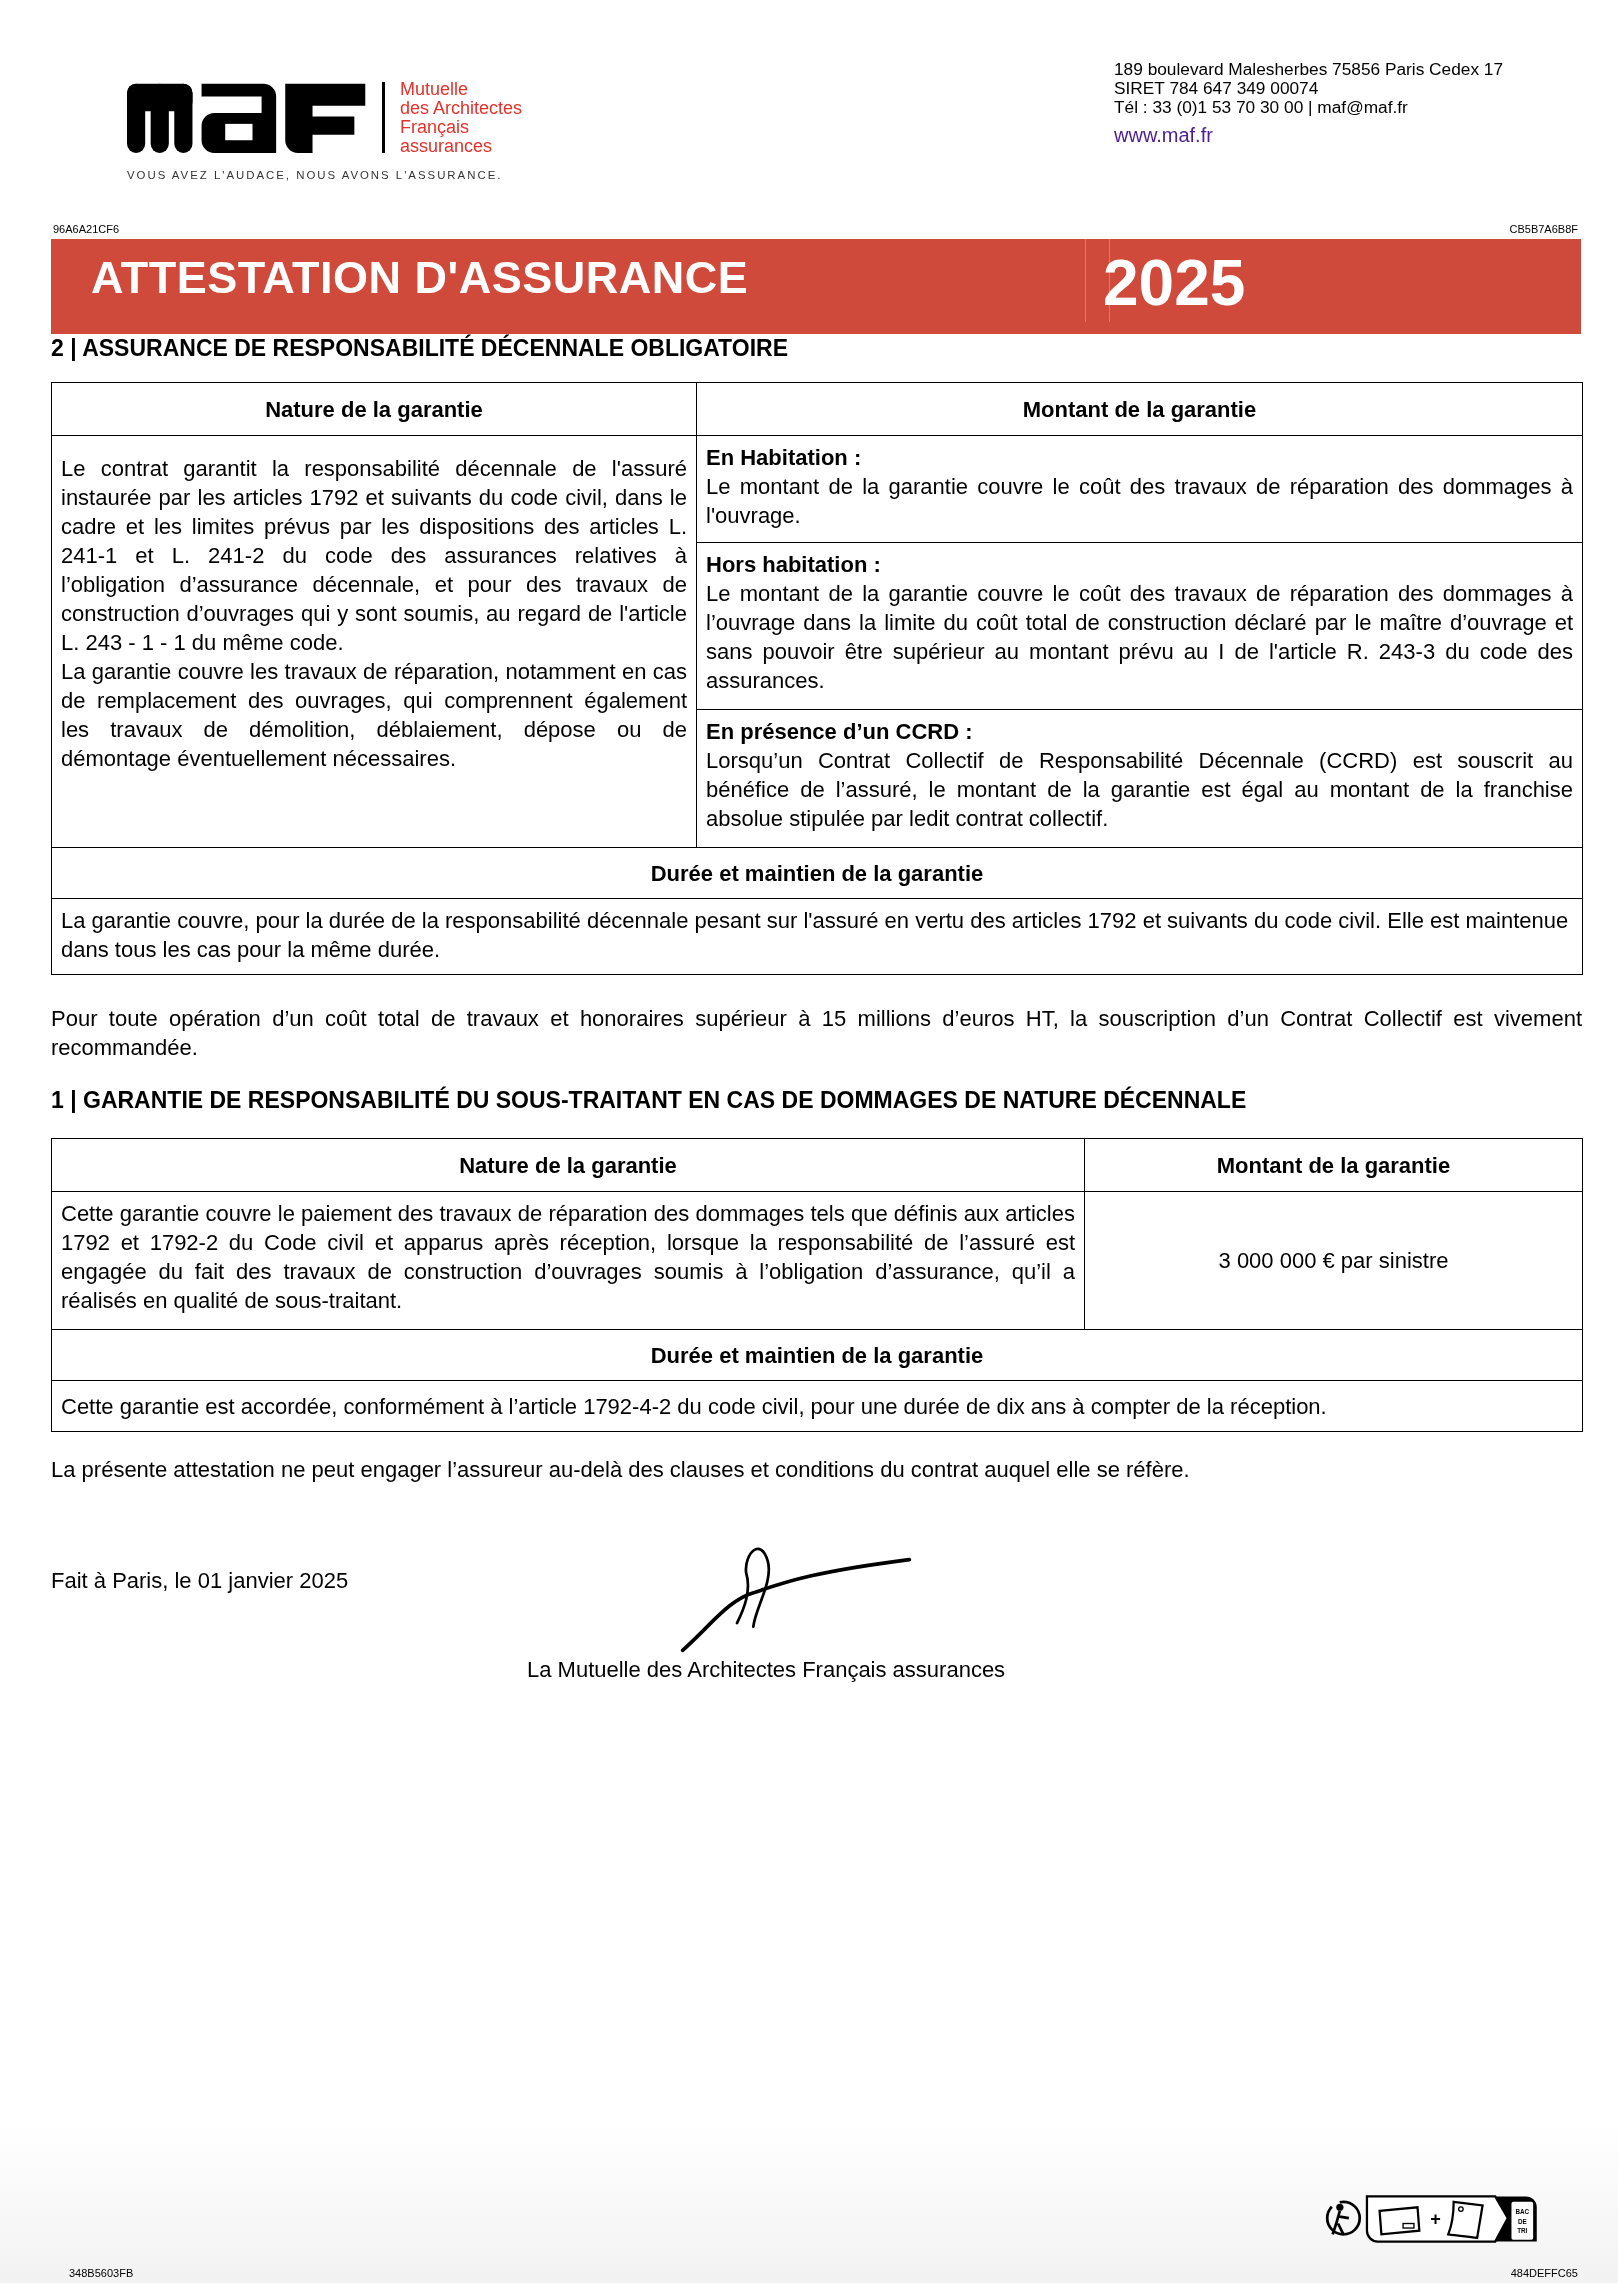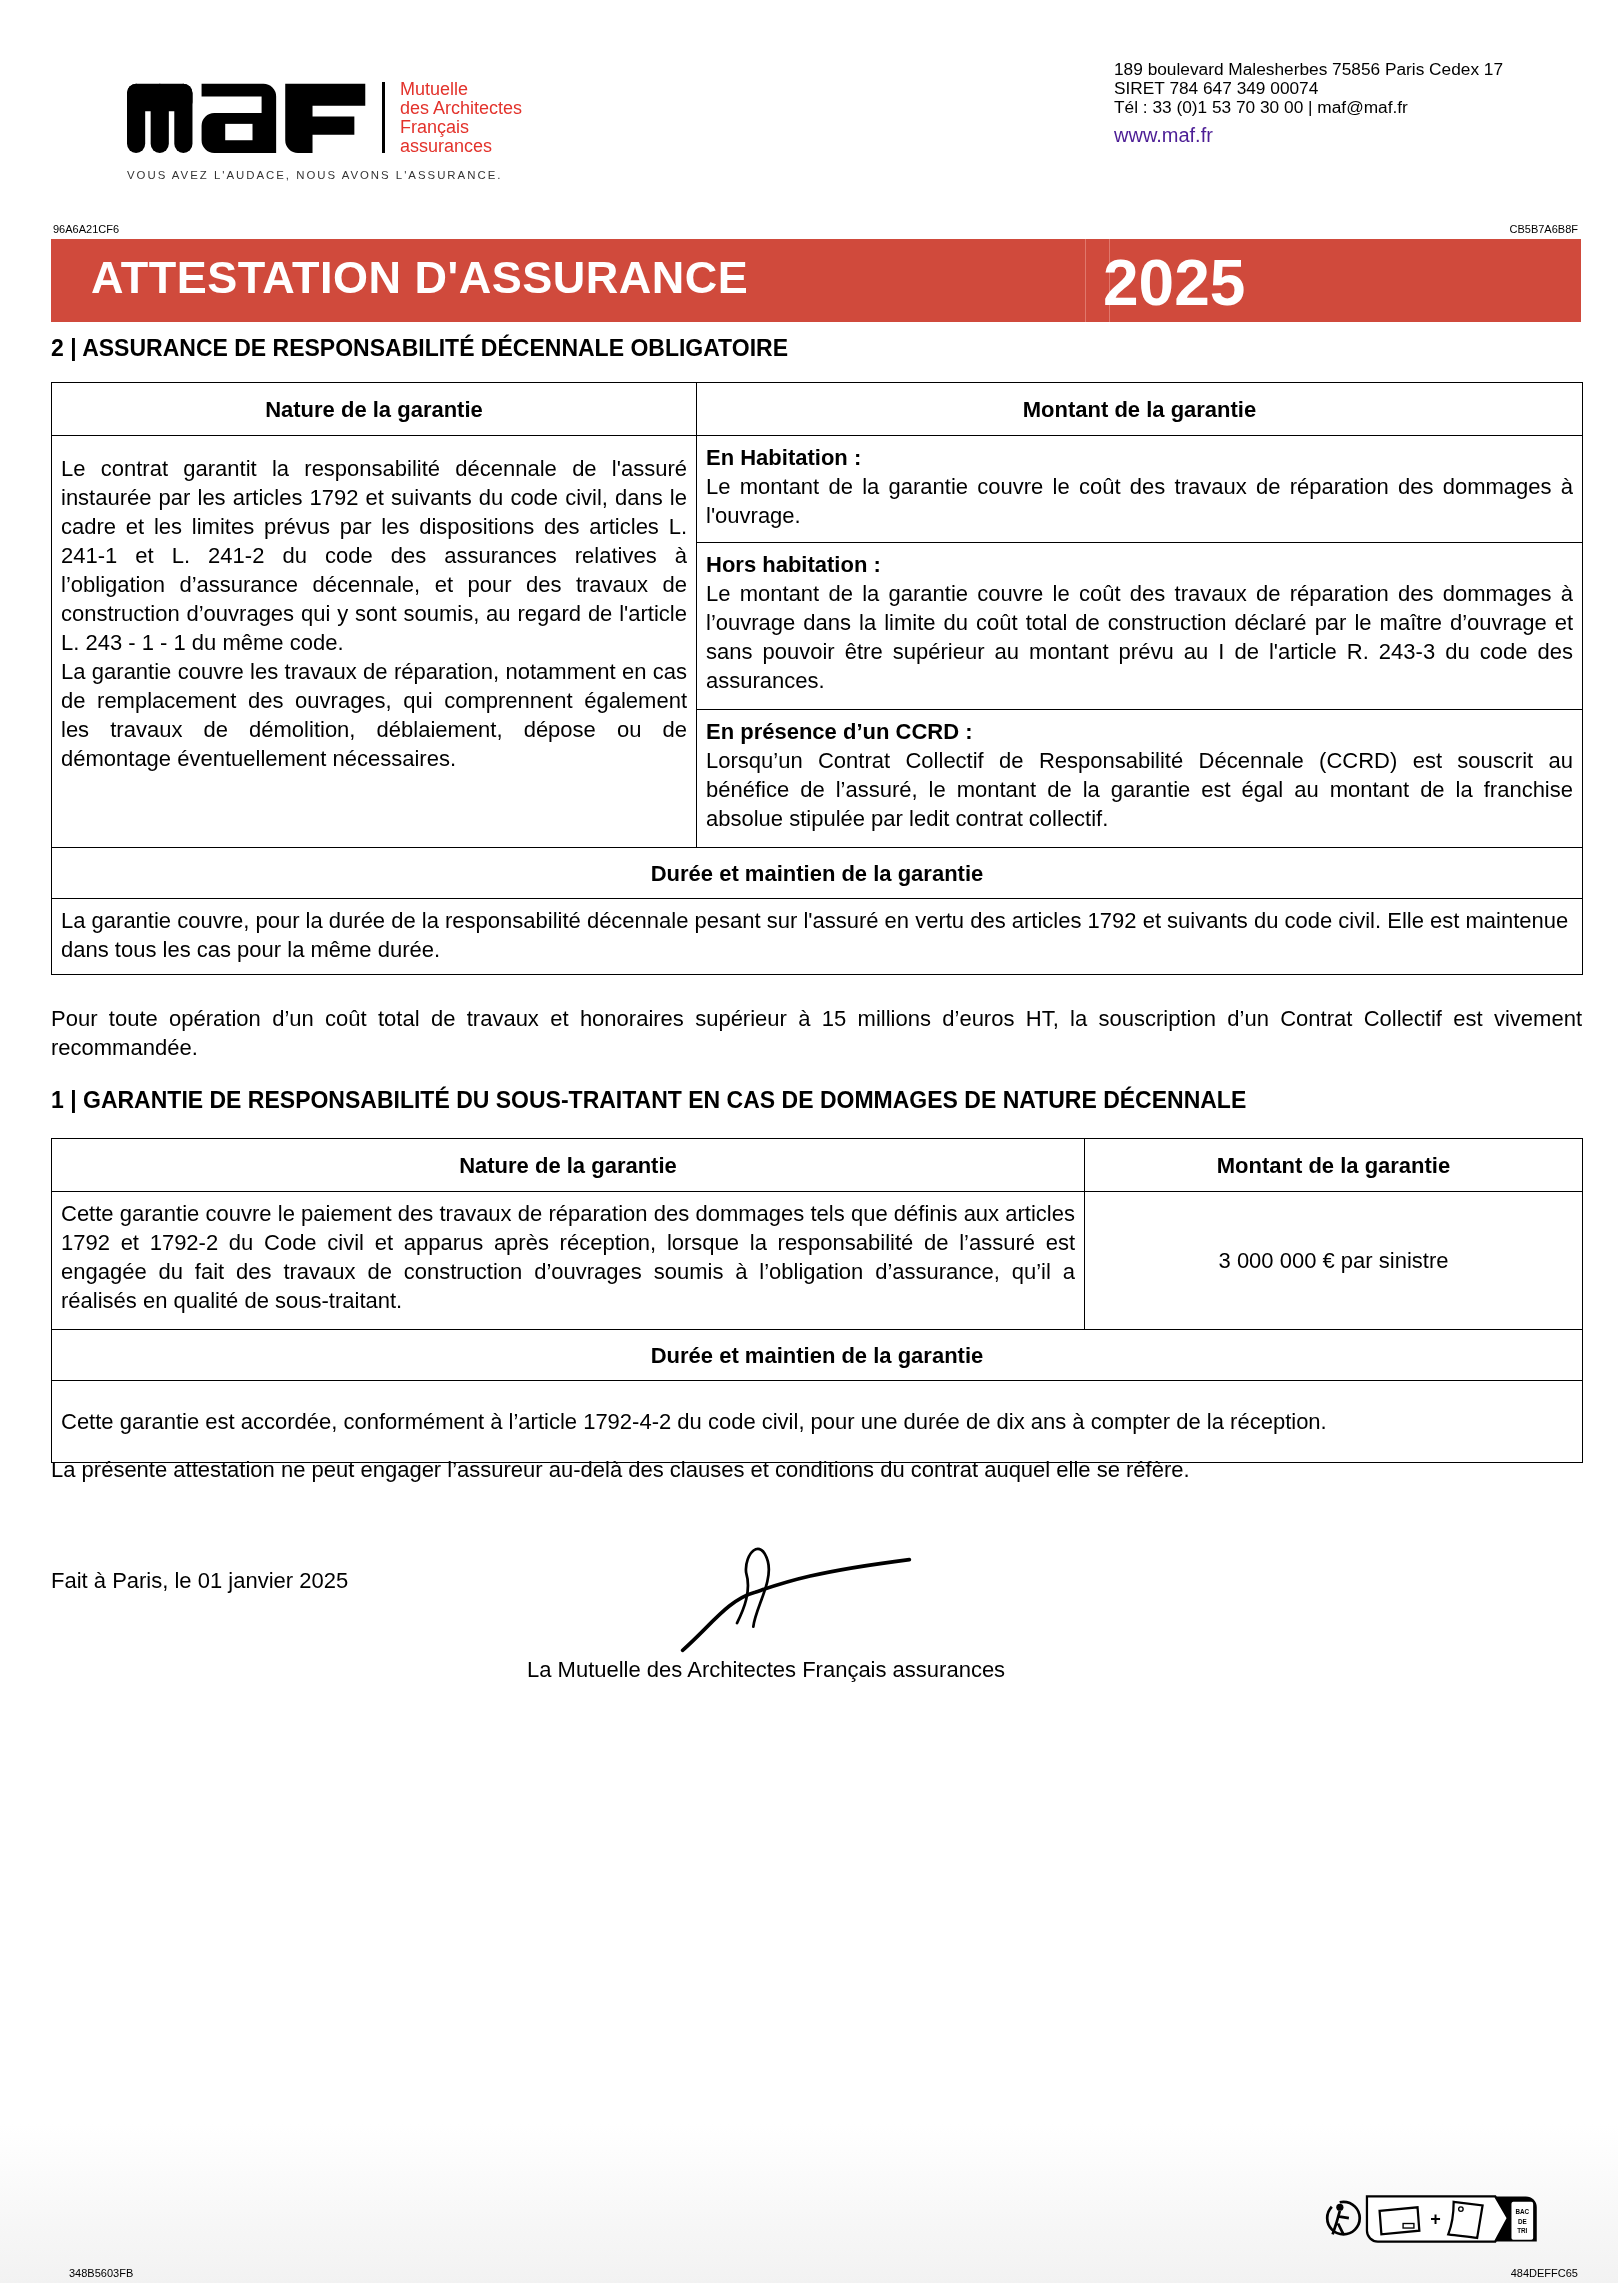--- a/index.html
+++ b/index.html
@@ -21,21 +21,21 @@
     .logo-tagline { position: absolute; left: 0; top: 89px; font-size: 11.4px; letter-spacing: 2px; color: #333; white-space: nowrap; }
 
     
     .address { left: 1114px; top: 60px; width: 473px; font-size: 17.3px; line-height: 19px; }
     .address .web { color: #4c1d95; font-size: 20px; margin-top: 5.5px; line-height: 25.5px; }
     .address .legal { color: #888; font-style: italic; font-size: 14px; line-height: 18px; text-align: justify; text-align-last: left; margin-top: 5.5px; }
 
     .code-small { font-size: 11px; color: #000; }
 
     
-    .title-bar { left: 51px; top: 239px; width: 1530px; height: 83px; background: #d04a3c; }
+    .title-bar { left: 51px; top: 239px; width: 1530px; height: 95px; background: #d04a3c; }
     .title-bar .sep1 { position: absolute; left: 1034px; top: 0; width: 0.9px; height: 83px; background: #e0786c; }
     .title-bar .sep2 { position: absolute; left: 1058px; top: 0; width: 0.9px; height: 83px; background: #e0786c; }
     .title-text { position: absolute; left: 40px; top: 12.7px; font-size: 45px; font-weight: bold; color: #fff; letter-spacing: 0.5px; }
     .title-year { position: absolute; left: 1052px; top: 7.3px; font-size: 64px; font-weight: bold; color: #fff; }
 
     .section-title { font-size: 23px; font-weight: bold; white-space: nowrap; }
 
     table.grid { border-collapse: collapse; position: absolute; table-layout: fixed; }
     table.grid td { border: 1.8px solid #000; vertical-align: top; font-size: 22px; line-height: 29px; }
     .hdr { text-align: center; font-weight: bold; vertical-align: middle !important; }
@@ -144,21 +144,21 @@
     <td class="hdr">Montant de la garantie</td>
   </tr>
   <tr style="height:138px;">
     <td class="just" style="padding:7.3px 9px;">Cette garantie couvre le paiement des travaux de réparation des dommages tels que définis aux articles 1792 et 1792-2 du Code civil et apparus après réception, lorsque la responsabilité de l’assuré est engagée du fait des travaux de construction d’ouvrages soumis à l’obligation d’assurance, qu’il a réalisés en qualité de sous-traitant.</td>
     <td class="hdr" style="font-weight:normal;">3 000 000 € par sinistre</td>
   </tr>
   <tr style="height:51px;">
     <td colspan="2" class="hdr">Durée et maintien de la garantie</td>
   </tr>
   <tr style="height:51px;">
-    <td colspan="2" style="padding:26px 9px; vertical-align:middle;">Cette garantie est accordée, conformément à l’article 1792-4-2 du code civil, pour une durée de dix ans à compter de la réception.</td>
+    <td colspan="2" style="padding:10px 9px; vertical-align:middle;">Cette garantie est accordée, conformément à l’article 1792-4-2 du code civil, pour une durée de dix ans à compter de la réception.</td>
   </tr>
 </tbody>
   </table>
 
 <div class="abs para" style="left:51px; top:1455px; width:1531px;">La présente attestation ne peut engager l’assureur au-delà des clauses et conditions du contrat auquel elle se réfère.</div>
 
 <div class="abs para" style="left:51px; top:1566px;">Fait à Paris, le 01 janvier 2025</div>
 <svg class="abs signature" width="255" height="127" viewBox="0 0 280 140">
   <path d="M10 126 C 40 100, 60 70, 90 62 C 120 52, 150 40, 260 26" stroke="#000" stroke-width="4" fill="none" stroke-linecap="round"></path>
   <path d="M70 96 C 78 80, 86 60, 80 40 C 78 20, 96 0, 104 28 C 110 50, 90 80, 88 100" stroke="#000" stroke-width="3" fill="none" stroke-linecap="round"></path>

